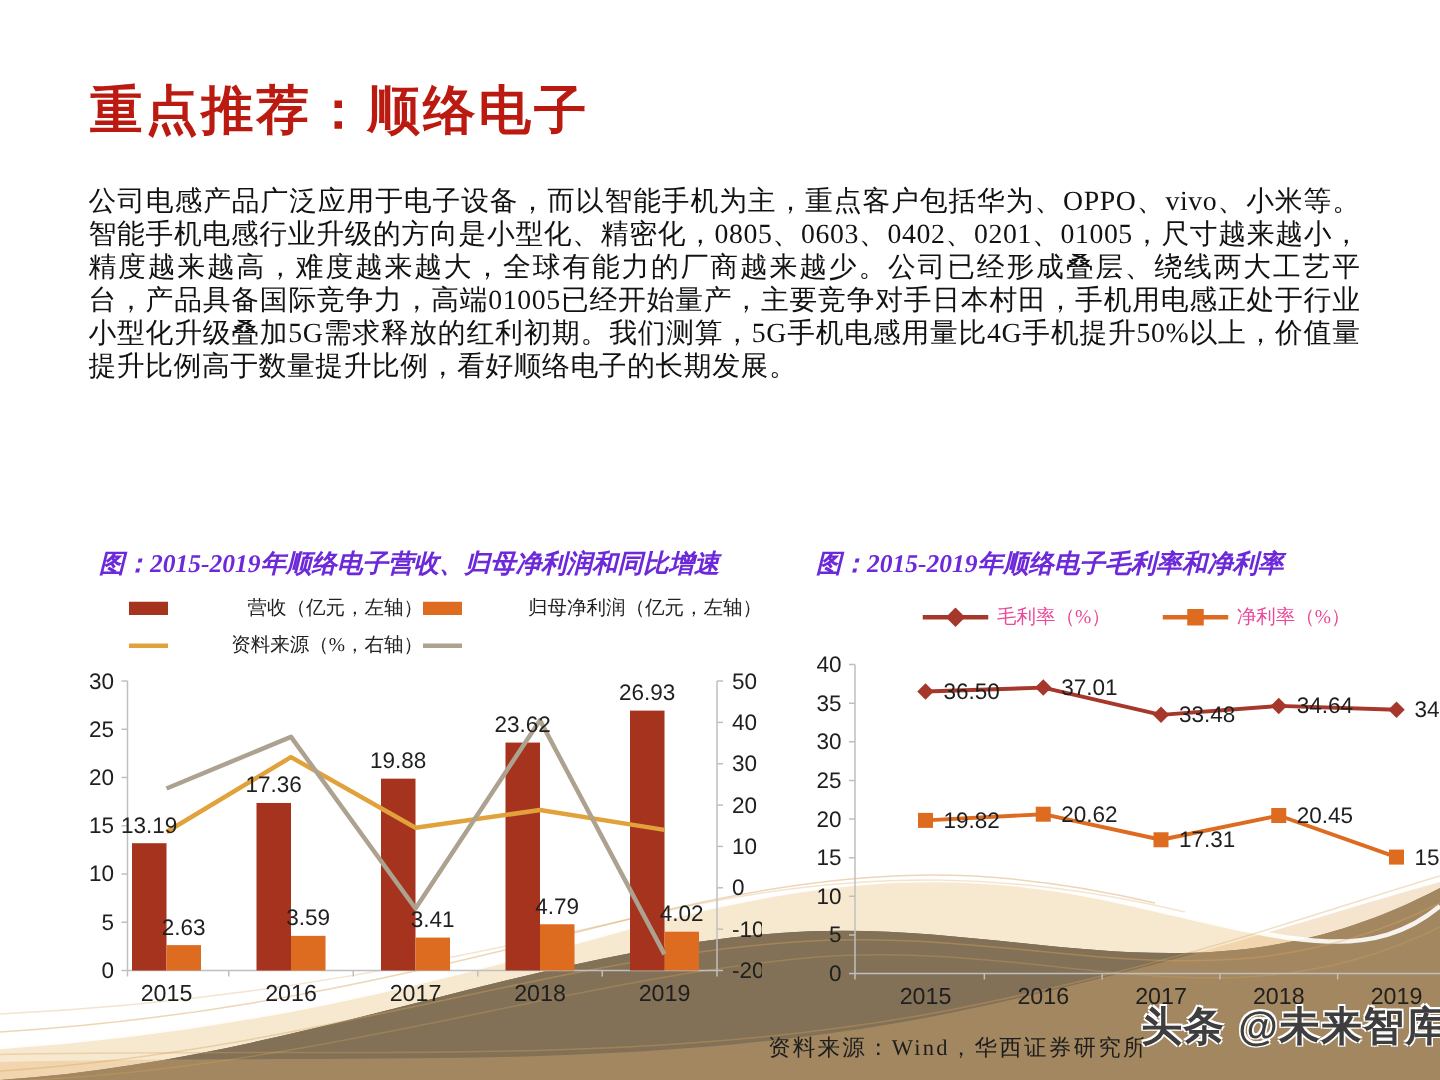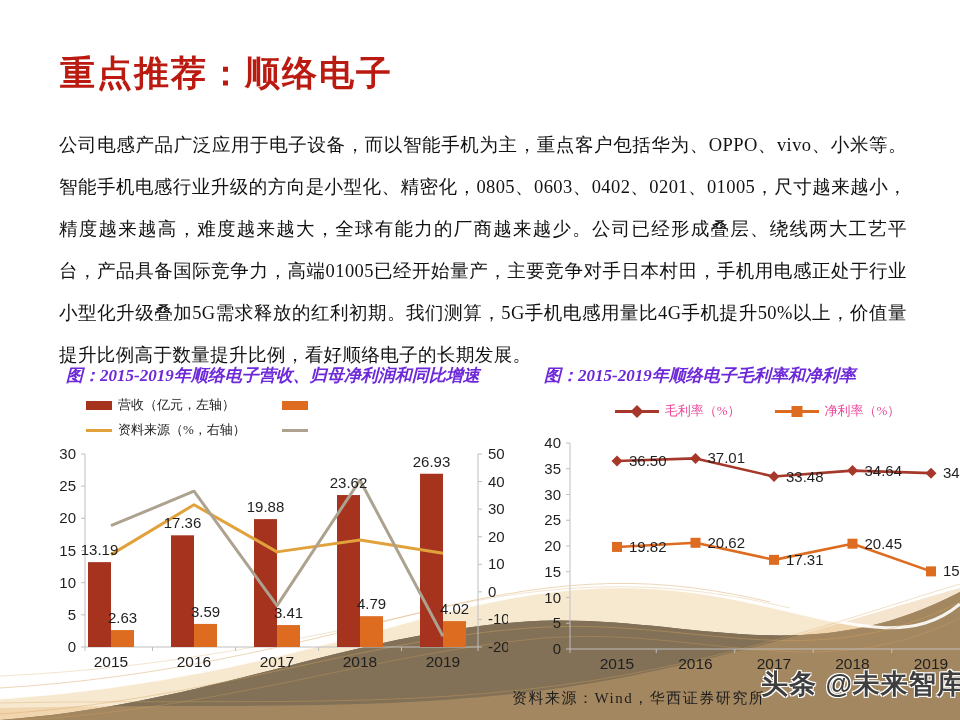--- a/index.html
+++ b/index.html
@@ -9,40 +9,40 @@
     margin:0 auto;
     padding-left:48px;
   }
   .slide-title{
     position:absolute; left:60px; top:50px; z-index:2;
     font-size:35px; font-weight:bold; letter-spacing:2px;
     color:var(--c-title_red,#bb1a10);
   }
   .body-paragraph{
     position:absolute; left:59px; top:124px; width:848px; z-index:2;
-    font-size:18.5px; line-height:42px; color:#121212;
+    font-size:18.5px; line-height:22px; color:#121212;
     text-align:justify; letter-spacing:0.4px;
   }
   .figure{ position:absolute; z-index:2; }
   #figure-left{ left:52px; top:364px; width:456px; }
   #figure-right{ left:530px; top:364px; width:455px; }
   .fig-title{
     font-size:17px; font-weight:bold; font-style:italic;
     color:#6d28d9; padding-left:14px; white-space:nowrap;
   }
   .legend-grid{
     margin-top:9px; padding-left:34px;
     display:grid; grid-template-columns:196px auto; row-gap:7px;
     font-size:13px; color:#222;
   }
   .legend-row-center{
     margin-top:15px; display:flex; justify-content:center; gap:34px;
     font-size:13px; color:#ec4899;
   }
-  .legend-item{ display:flex; align-items:center; gap:6px; white-space:nowrap; }
+  .legend-item{ display:flex; align-items:center; gap:6px; white-space:nowrap;justify-content:space-between; }
   .legend-item svg{ flex:0 0 auto; display:block; }
   .chart-svg{ display:block; }
   #chart1{ margin-top:3px; }
   #chart2{ margin-top:9px; }
   .source-note{
     position:absolute; left:512px; top:689px; z-index:3;
     font-size:15px; color:#1d1d1d; letter-spacing:1.5px;
     white-space:nowrap;
   }
   .watermark{
@@ -82,20 +82,21 @@
       <div class="legend-item">
         <svg width="26" height="9">
             <rect x="0" y="0" width="26" height="9" fill="#a5331e"></rect>
           </svg>
         <span>营收（亿元，左轴）</span>
       </div>
       <div class="legend-item">
         <svg width="26" height="9">
             <rect x="0" y="0" width="26" height="9" fill="#dd6b20"></rect>
           </svg>
+        <span>归母净利润（亿元，左轴）</span>
       </div>
       <div class="legend-item">
         <svg width="26" height="9">
             <rect x="0" y="3" width="26" height="3" fill="#e2a23b"></rect>
           </svg>
         <span>资料来源（%，右轴）</span>
       </div>
       <div class="legend-item">
         <svg width="26" height="9">
             <rect x="0" y="3" width="26" height="3" fill="#aca28f"></rect>

